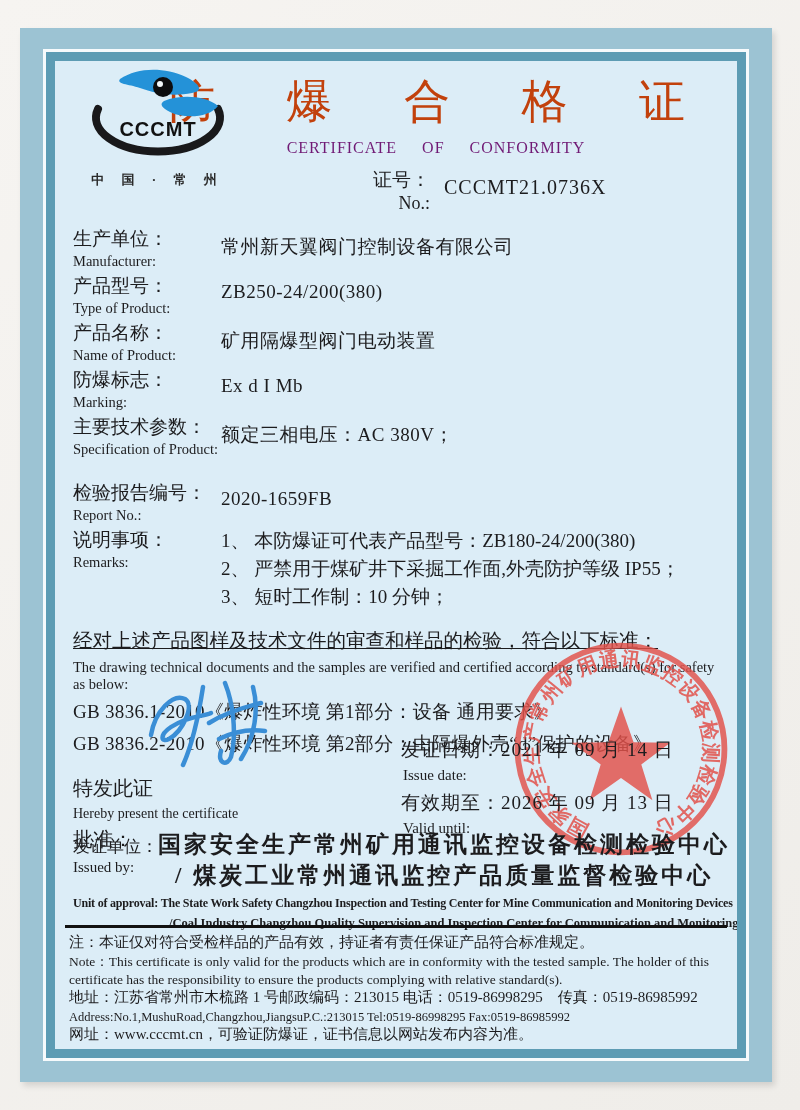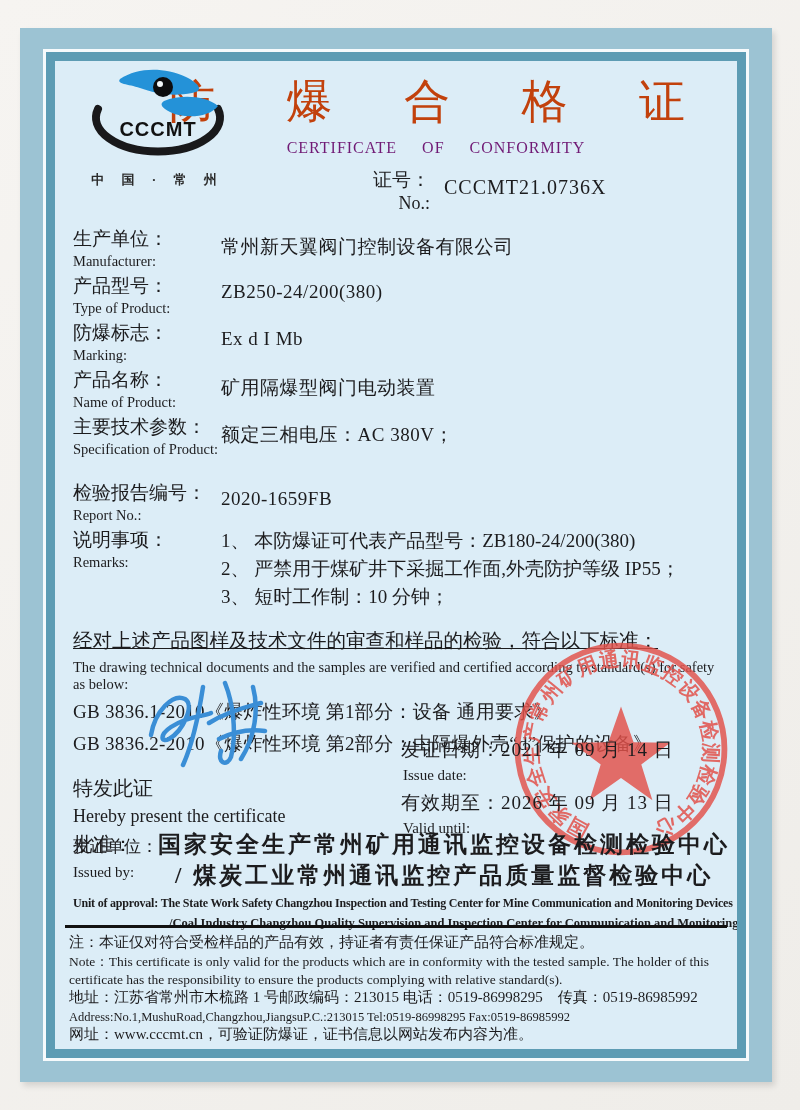--- a/index.html
+++ b/index.html
@@ -30,21 +30,21 @@
   .remark-line { font-size:19px; line-height:28px; }
 
   
   .standards { margin-top:16px; }
   .std-cn { font-size:19.5px;text-decoration:underline; }
   .std-en { font-size:14.5px; margin-top:5px; }
   .std-item { font-size:19px; margin-top:6px; letter-spacing:.3px; }
 
   
   .present-cn { font-size:20px; margin-top:18px; }
-  .present-en { font-size:18px; margin-top:4px; }
+  .present-en { font-size:14px; margin-top:4px; }
   .approve-cn { font-size:20px; margin-top:4px; }
   .approve-en { font-size:15px; margin-top:6px; }
   .signature { position:absolute; left:78px; top:612px; }
   .stamp { position:absolute; left:450px; top:572px; opacity:.92; }
   .dates { position:absolute; left:346px; top:676px; }
   .date-cn { font-size:19px; letter-spacing:1px; }
   .date-en { font-size:15px; margin:4px 0 6px 2px; }
 
   
   .approval { position:absolute; left:18px; top:768px; width:648px; }
@@ -104,31 +104,31 @@
             </div>
             <div class="row">
               <div>
                 <div class="lbl-cn">产品型号：</div>
                 <div class="lbl-en">Type of Product:</div>
               </div>
               <div class="val">ZB250-24/200(380)</div>
             </div>
             <div class="row">
               <div>
+                <div class="lbl-cn">产品名称：</div>
+                <div class="lbl-en">Name of Product:</div>
+              </div>
+              <div class="val">矿用隔爆型阀门电动装置</div>
+            </div>
+            <div class="row">
+              <div>
                 <div class="lbl-cn">防爆标志：</div>
                 <div class="lbl-en">Marking:</div>
               </div>
               <div class="val">Ex d I Mb</div>
-            </div>
-            <div class="row">
-              <div>
-                <div class="lbl-cn">产品名称：</div>
-                <div class="lbl-en">Name of Product:</div>
-              </div>
-              <div class="val">矿用隔爆型阀门电动装置</div>
             </div>
             <div class="row">
               <div>
                 <div class="lbl-cn">主要技术参数：</div>
                 <div class="lbl-en">Specification of Product:</div>
               </div>
               <div class="val">额定三相电压：AC 380V；</div>
             </div>
           </div>
 

